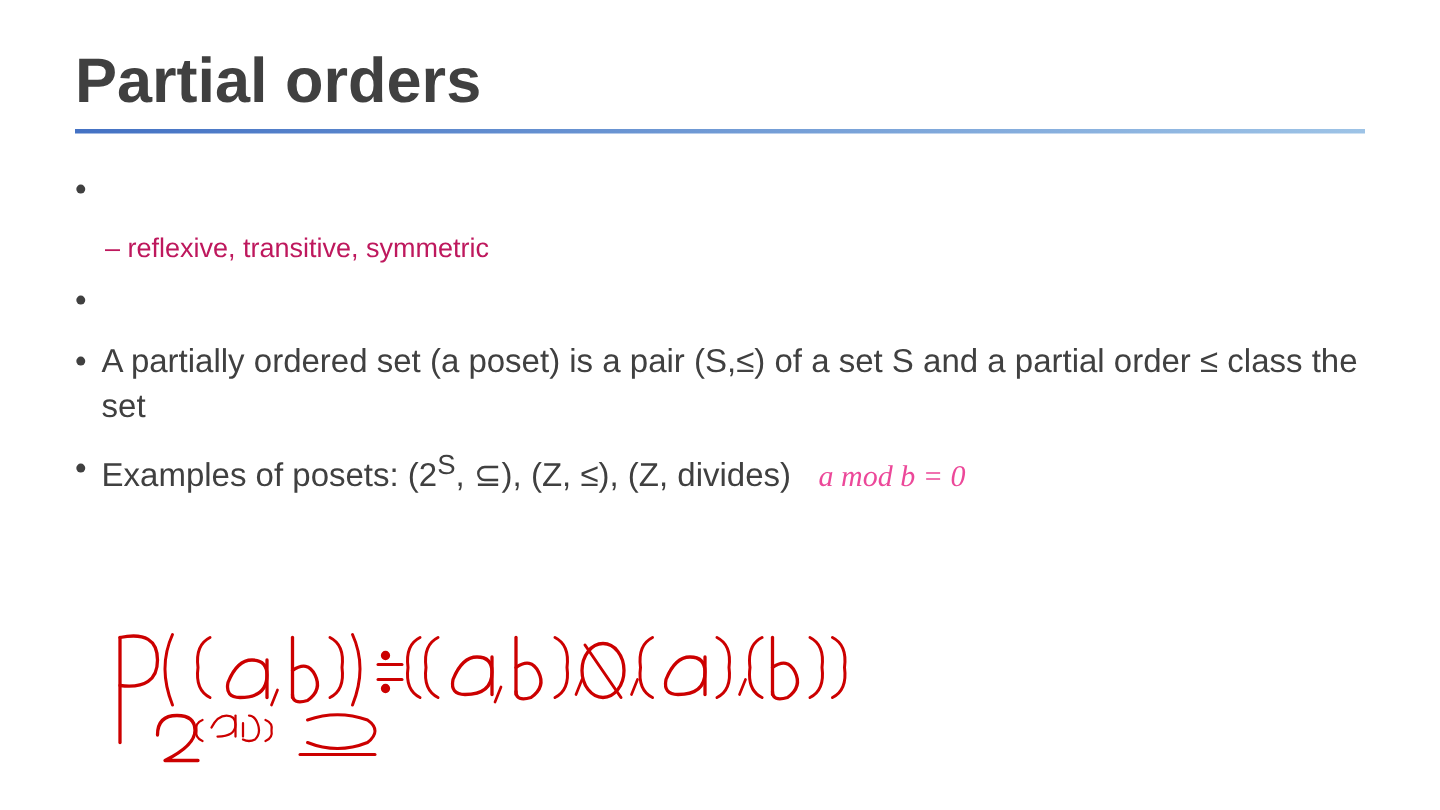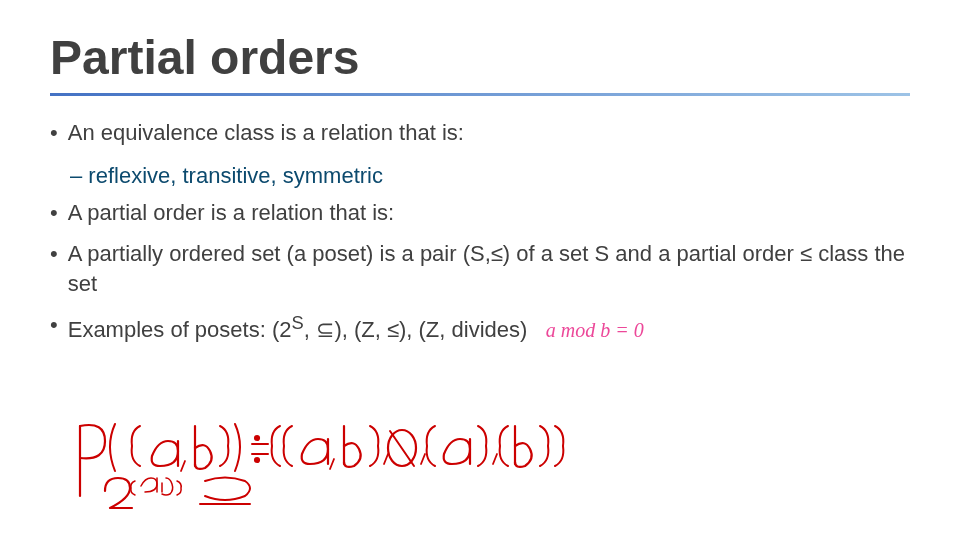--- a/index.html
+++ b/index.html
@@ -14,21 +14,21 @@
     }
 
     .slide {
       width: 960px;
       height: 540px;
       padding: 30px 50px 20px 50px;
       position: relative;
     }
 
     .title {
-      font-size: 48px;
+      font-size: 42px;
       font-weight: bold;
       color: #404040;
       margin-bottom: 8px;
     }
 
     .divider {
       height: 3px;
       background: linear-gradient(to right, #4472c4, #9dc3e6);
       margin-bottom: 22px;
     }
@@ -60,22 +60,22 @@
 
     .sub-list {
       list-style: none;
       padding: 0;
       margin-top: 2px;
       margin-bottom: 6px;
       margin-left: 20px;
     }
 
     .sub-item {
-      font-size: 22px;
-      color: #0c4a6e;
+      font-size: 18px;
+      color: #be185d;
       line-height: 1.5;
     }
 
     .sub-item::before {
       content: "– ";
     }
 
     .handwriting-area {
       position: absolute;
       bottom: 10px;
@@ -94,31 +94,29 @@
 <div class="slide">
 
   <div class="title">Partial orders</div>
   <div class="divider"></div>
 
   <ul class="bullet-list">
 
     <li>
       <div class="bullet-item">
         <span class="bullet-dot">•</span>
-        <span class="bullet-text">An equivalence class is a relation that is:</span>
       </div>
       <ul class="sub-list">
         <li class="sub-item">reflexive, transitive, symmetric</li>
       </ul>
     </li>
 
     <li>
       <div class="bullet-item">
         <span class="bullet-dot">•</span>
-        <span class="bullet-text">A partial order is a relation that is:</span>
       </div>
     </li>
 
     <li>
       <div class="bullet-item">
         <span class="bullet-dot">•</span>
         <span class="bullet-text">A partially ordered set (a poset) is a pair (S,≤) of a set S and a partial order ≤ class the set</span>
       </div>
     </li>
 

